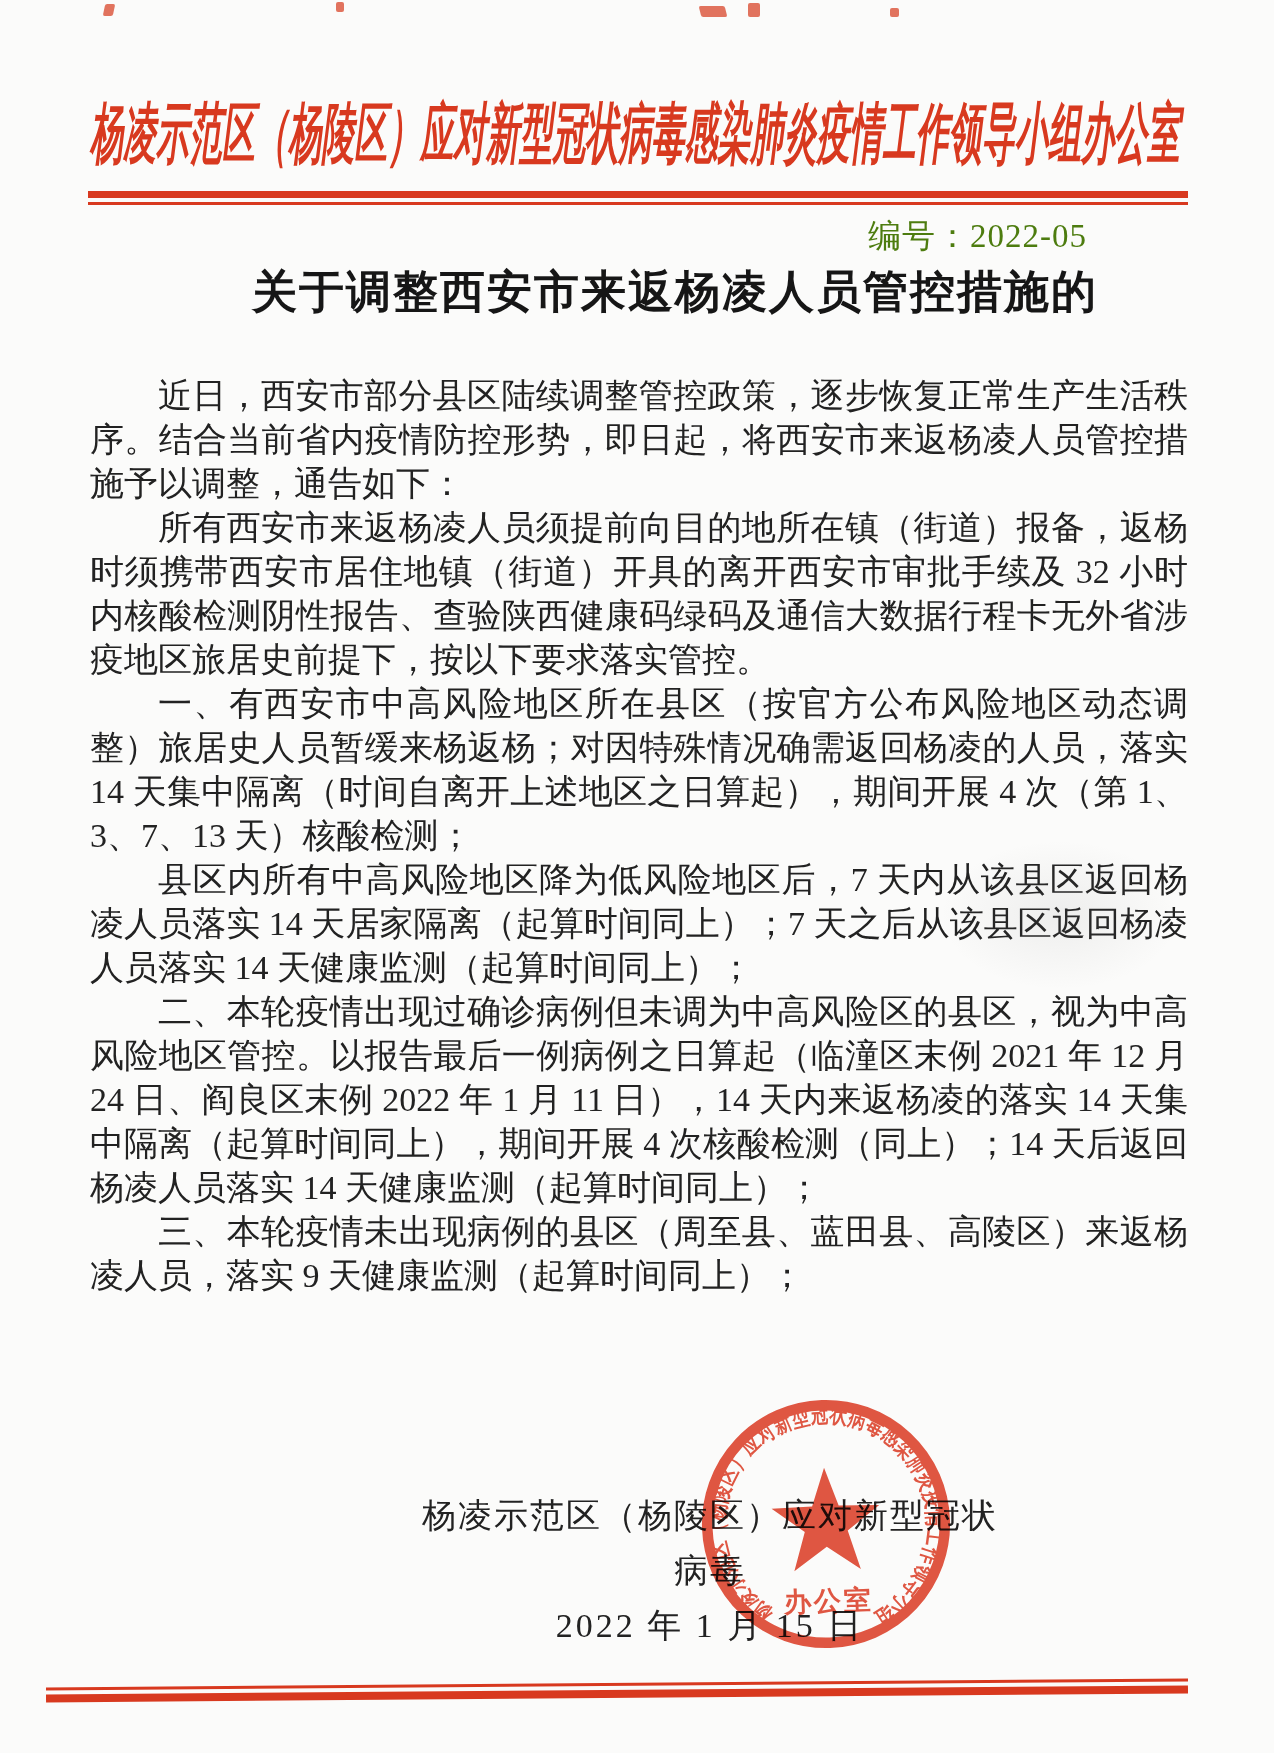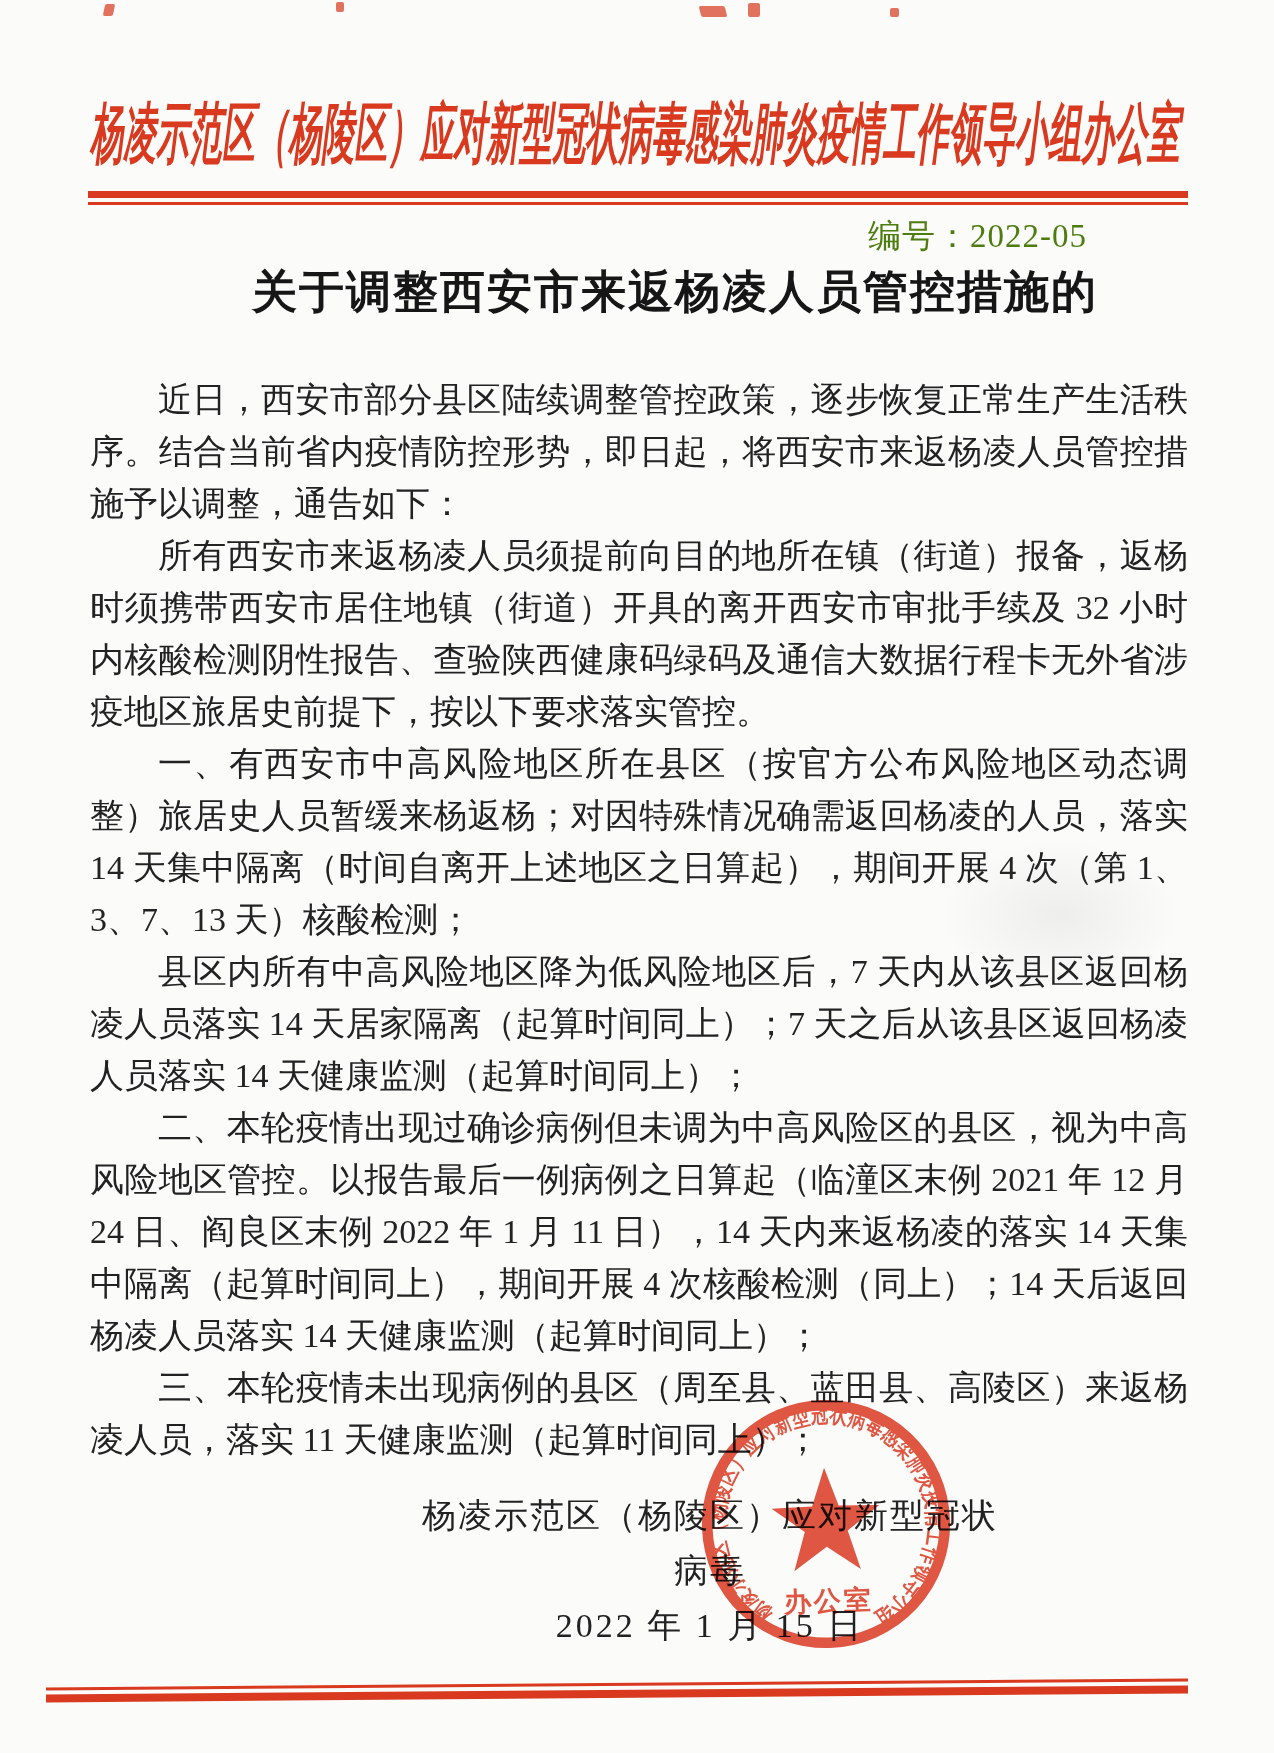--- a/index.html
+++ b/index.html
@@ -39,21 +39,21 @@
     font-size: 33px; letter-spacing: 1px; color: #4d7c0f;
     font-family: "Liberation Serif", "DejaVu Serif", serif;
   }
 
   .title-wrap { position: absolute; left: 88px; width: 1010px; text-align: right; }
   .title-1 { top: 262px; font-size: 45px; font-weight: bold; letter-spacing: 2px; color: #161616; }
   .title-2 { top: 322px; font-size: 45px; font-weight: bold; letter-spacing: 26px; color: #161616; }
 
   .body-text {
     position: absolute; left: 90px; top: 374px; width: 1098px;
-    font-size: 34px; line-height: 52px; color: #222;
+    font-size: 34px; line-height: 44px; color: #222;
     text-align: justify; text-justify: inter-character;
   }
   .body-text p { margin: 0; text-indent: 2em; }
 
   .signature {
     position: absolute; left: 420px; top: 1488px; width: 580px;
     text-align: center; color: #222;
   }
   .sig-line { font-size: 34px; line-height: 55px; letter-spacing: 2px; }
   .sig-date { font-size: 34px; line-height: 55px; letter-spacing: 3px; }
@@ -95,21 +95,21 @@
   <div class="doc-number">编号：2022-05</div>
 
   <div class="title-wrap title-1">关于调整西安市来返杨凌人员管控措施的</div>
 
   <div class="body-text">
     <p>近日，西安市部分县区陆续调整管控政策，逐步恢复正常生产生活秩序。结合当前省内疫情防控形势，即日起，将西安市来返杨凌人员管控措施予以调整，通告如下：</p>
     <p>所有西安市来返杨凌人员须提前向目的地所在镇（街道）报备，返杨时须携带西安市居住地镇（街道）开具的离开西安市审批手续及 32 小时内核酸检测阴性报告、查验陕西健康码绿码及通信大数据行程卡无外省涉疫地区旅居史前提下，按以下要求落实管控。</p>
     <p>一、有西安市中高风险地区所在县区（按官方公布风险地区动态调整）旅居史人员暂缓来杨返杨；对因特殊情况确需返回杨凌的人员，落实 14 天集中隔离（时间自离开上述地区之日算起），期间开展 4 次（第 1、3、7、13 天）核酸检测；</p>
     <p>县区内所有中高风险地区降为低风险地区后，7 天内从该县区返回杨凌人员落实 14 天居家隔离（起算时间同上）；7 天之后从该县区返回杨凌人员落实 14 天健康监测（起算时间同上）；</p>
     <p>二、本轮疫情出现过确诊病例但未调为中高风险区的县区，视为中高风险地区管控。以报告最后一例病例之日算起（临潼区末例 2021 年 12 月 24 日、阎良区末例 2022 年 1 月 11 日），14 天内来返杨凌的落实 14 天集中隔离（起算时间同上），期间开展 4 次核酸检测（同上）；14 天后返回杨凌人员落实 14 天健康监测（起算时间同上）；</p>
-    <p>三、本轮疫情未出现病例的县区（周至县、蓝田县、高陵区）来返杨凌人员，落实 11 天健康监测（起算时间同上）；</p>
+    <p>三、本轮疫情未出现病例的县区（周至县、蓝田县、高陵区）来返杨凌人员，落实 9 天健康监测（起算时间同上）；</p>
   </div>
 
   <div class="smudge"></div>
 
   <div class="signature">
     <div class="sig-line">杨凌示范区（杨陵区）应对新型冠状病毒</div>
     <div class="sig-date">2022 年 1 月 15 日</div>
   </div>
 
   <svg class="seal" viewBox="0 0 300 300">

